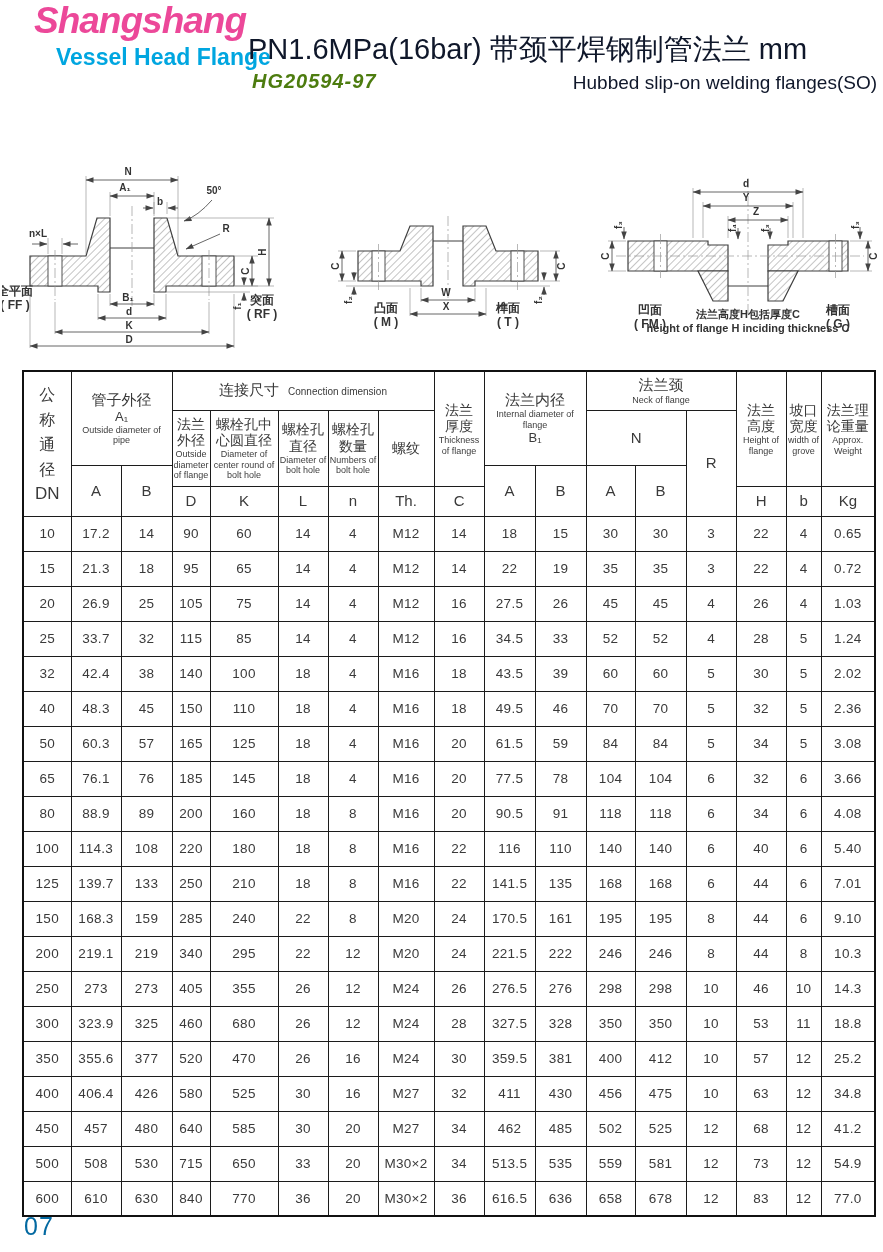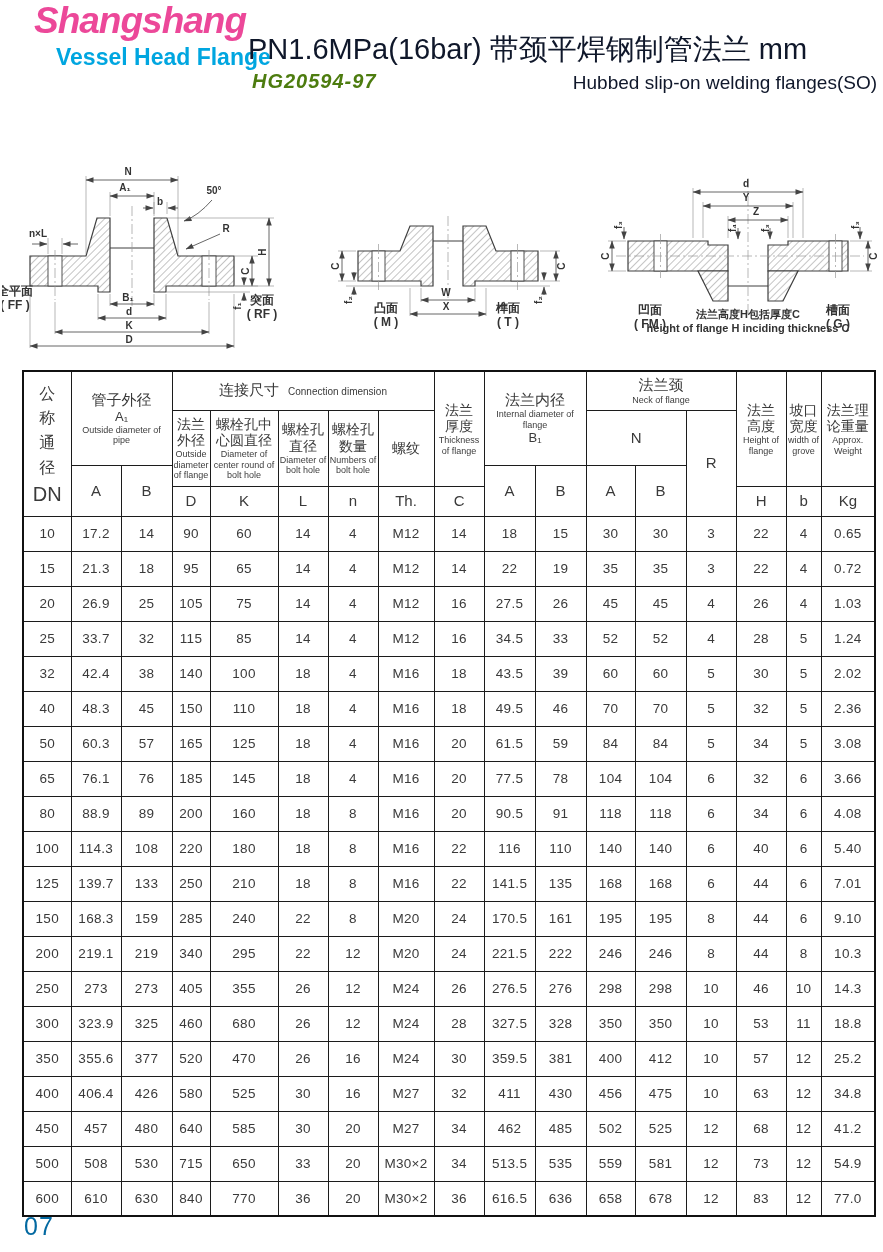--- a/index.html
+++ b/index.html
@@ -35,21 +35,21 @@
   .spec tbody tr{height:35px;}
   .spec tbody td{font-size:13.5px;letter-spacing:0.3px;}
   .cn{font-size:14px;line-height:1.2;display:inline-block;word-break:break-all;}
   .cn2{width:2.15em;} .cn3{width:3.2em;} .cn4{width:4.25em;}
   .cnb{font-size:15px;display:block;line-height:1.25;}
   .en{font-size:9px;line-height:1.15;display:block;color:#3d3d3d;}
   .en-inline{font-size:10px;}
   .sym{font-size:13px;display:block;line-height:1.2;}
   .letter{font-size:15px;}
   .vert{display:inline-block;width:17px;word-break:break-all;line-height:1.55;font-size:16px;}
-  .dncode{font-size:20px;margin-top:2px;}
+  .dncode{font-size:17px;margin-top:2px;}
   
   .pageno{position:absolute;left:24px;top:1212px;font-size:25px;color:#0369a1;letter-spacing:1px;}
 </style>
 </head>
 <body>
 
 <div class="logo-main" style="color: #ec4899;">Shangshang</div>
 <div class="logo-sub" style="color: rgb(0, 166, 224);">Vessel Head Flange</div>
 <div class="title">PN1.6MPa(16bar) 带颈平焊钢制管法兰  mm</div>
 <div class="std">HG20594-97</div>

